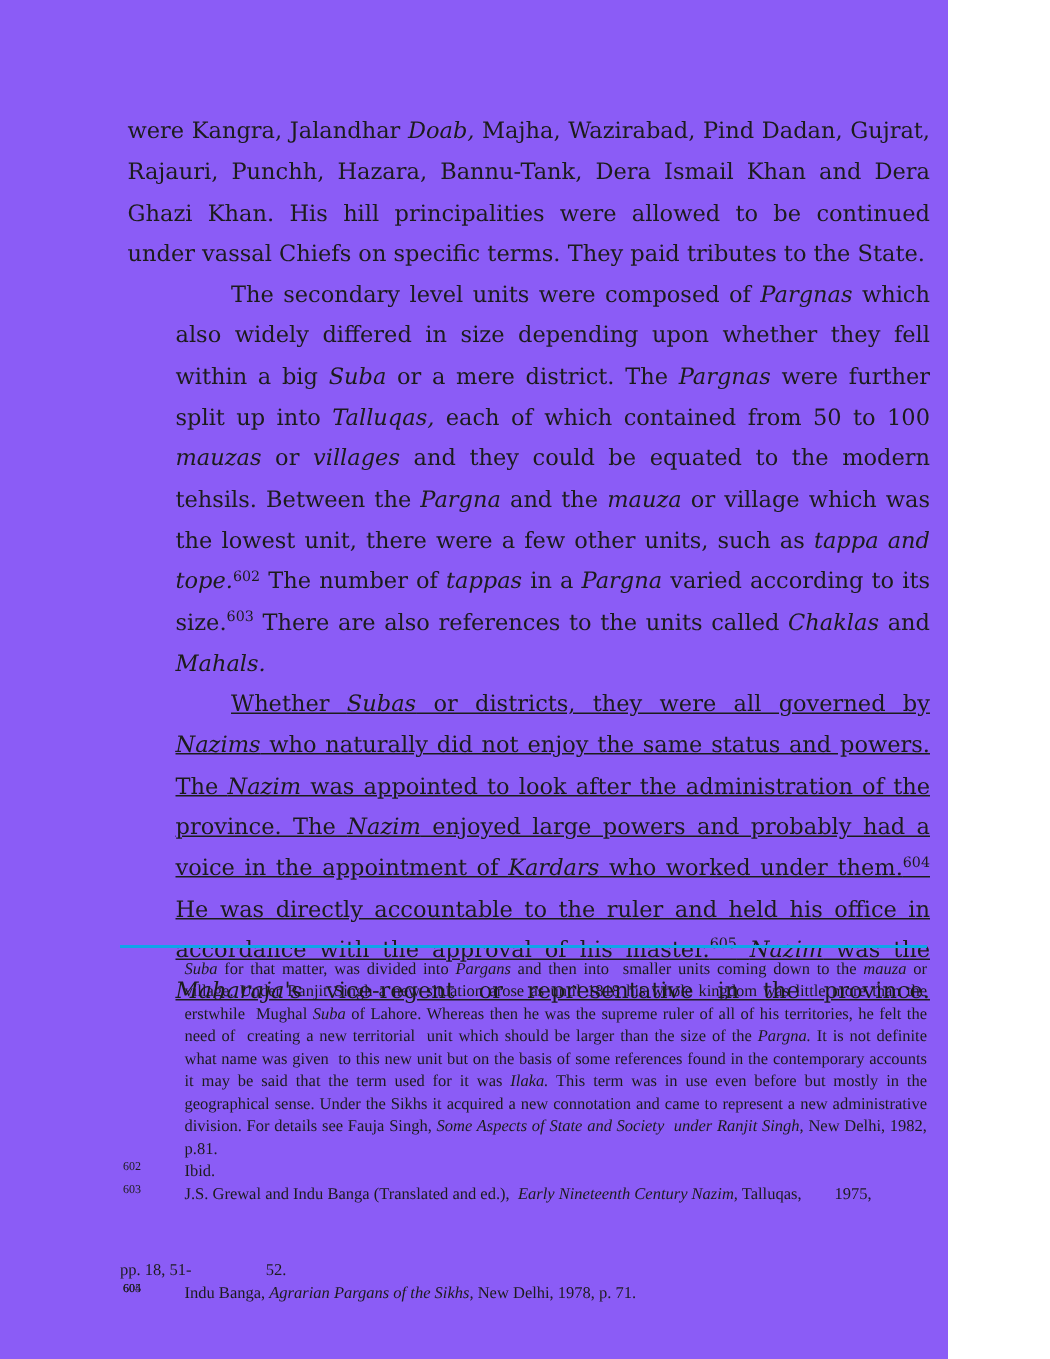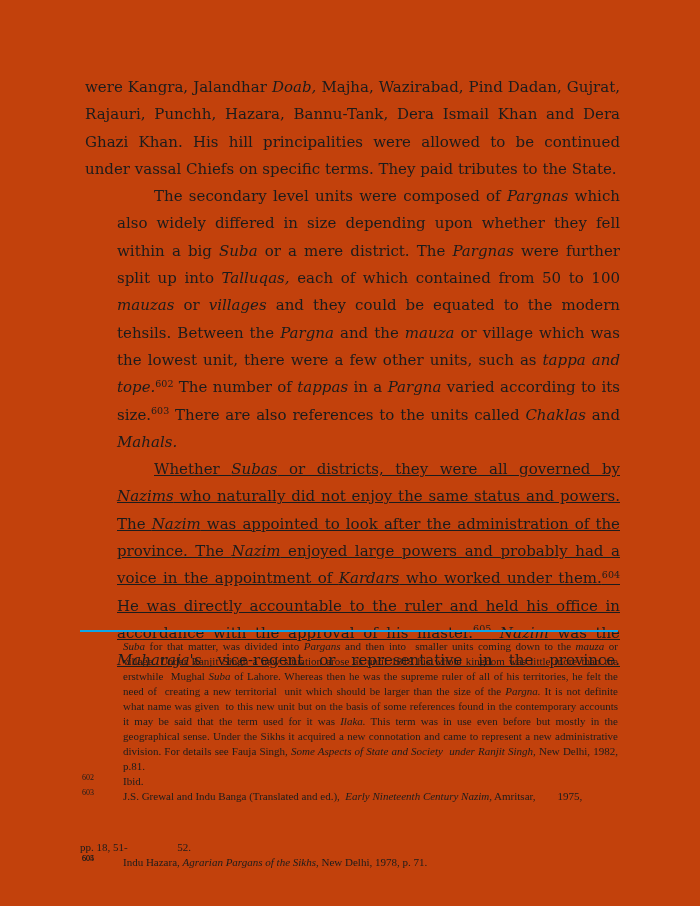--- a/index.html
+++ b/index.html
@@ -3,24 +3,25 @@
 <meta charset="utf-8">
 <style>
   html, body {
     margin: 0;
     padding: 0;
     background: #ffffff;
     font-family: "DejaVu Serif", serif;
   }
   .page {
     position: relative;
-    width: 700px;
+    width: 616px;
     height: 906px;
-    background: #c2410c;
+    background: #8b5cf6;
     overflow: hidden;
+    padding-left: 16px;
   }
   .content {
     position: absolute;
     left: 85px;
     top: 74px;
     width: 535px;
   }
   .para {
     font-family: "DejaVu Serif", serif;
     font-size: 15px;
@@ -79,19 +80,19 @@
 <div class="page">
   <div class="content">
       <div class="para"><span>were Kangra, Jalandhar </span><span class="it">Doab,</span><span> Majha, Wazirabad, Pind Dadan, Gujrat, Rajauri, Punchh, Hazara, Bannu-Tank, Dera Ismail Khan and Dera Ghazi Khan. His hill principalities were allowed to be continued under vassal Chiefs on specific terms. They paid tributes to the State.</span></div>
       <div class="para indent"><span>The secondary level units were composed of </span><span class="it">Pargnas</span><span> which also widely differed in size depending upon whether they fell within a big </span><span class="it">Suba</span><span> or a mere district. The </span><span class="it">Pargnas</span><span> were further split up into </span><span class="it">Talluqas,</span><span> each of which contained from 50 to 100 </span><span class="it">mauzas</span><span> or </span><span class="it">villages</span><span> and they could be equated to the modern tehsils. Between the </span><span class="it">Pargna</span><span> and the </span><span class="it">mauza</span><span> or village which was the lowest unit, there were a few other units, such as </span><span class="it">tappa and tope.</span><sup>602</sup><span> The number of </span><span class="it">tappas</span><span> in a </span><span class="it">Pargna</span><span> varied according to its size.</span><sup>603</sup><span> There are also references to the units called </span><span class="it">Chaklas</span><span> and </span><span class="it">Mahals.</span></div>
       <div class="para indent jlast"><span>Whether </span><span class="it">Subas</span><span> or districts, they were all governed by </span><span class="it">Nazims</span><span> who naturally did not enjoy the same status and powers. The </span><span class="it">Nazim</span><span> was appointed to look after the administration of the province. The </span><span class="it">Nazim</span><span> enjoyed large powers and probably had a voice in the appointment of </span><span class="it">Kardars</span><span> who worked under them.</span><sup>604</sup><span> He was directly accountable to the ruler and held his office in accordance with the approval of his master.</span><sup>605</sup><span> </span><span class="it">Nazim</span><span> was the </span><span class="it">Maharaja's</span><span> vice-regent or representative in the province.</span></div>
     </div>
   <div class="footnotes">
     <div>
         <div class="fn fn-cont"><span class="it">Suba</span><span> for that matter, was divided into </span><span class="it">Pargans</span><span> and then into  smaller units coming down to the </span><span class="it">mauza</span><span> or village. Under Ranjit Singh a new situation arose as until 1818 his whole kingdom was little more than the erstwhile  Mughal </span><span class="it">Suba</span><span> of Lahore. Whereas then he was the supreme ruler of all of his territories, he felt the need of  creating a new territorial  unit which should be larger than the size of the </span><span class="it">Pargna.</span><span> It is not definite  what name was given  to this new unit but on the basis of some references found in the contemporary accounts it may be said that the term used for it was </span><span class="it">Ilaka.</span><span> This term was in use even before but mostly in the geographical sense. Under the Sikhs it acquired a new connotation and came to represent a new administrative division. For details see Fauja Singh, </span><span class="it">Some Aspects of State and Society  under Ranjit Singh,</span><span> New Delhi, 1982, p.81.</span></div>
         <div class="fn fn-row"><span class="fn-num">602</span><span><span>Ibid.</span></span></div>
-        <div class="fn fn-row"><span class="fn-num">603</span><span><span>J.S. Grewal and Indu Banga (Translated and ed.),  </span><span class="it">Early Nineteenth Century Nazim,</span><span> Amritsar,        1975,</span></span></div>
+        <div class="fn fn-row"><span class="fn-num">603</span><span><span>J.S. Grewal and Indu Banga (Translated and ed.),  </span><span class="it">Early Nineteenth Century Nazim,</span><span> Talluqas,        1975,</span></span></div>
         <div class="fn fn-row flush"><span><span>pp. 18, 51-                  52.</span></span></div>
         <div class="fn fn-row"><span class="fn-num">604</span></div>
-        <div class="fn fn-row"><span class="fn-num">605</span><span><span>Indu Hazara, </span><span class="it">Agrarian Pargans of the Sikhs,</span><span> New Delhi, 1978, p. 71.</span></span></div>
+        <div class="fn fn-row"><span class="fn-num">605</span><span><span>Indu Banga, </span><span class="it">Agrarian Pargans of the Sikhs,</span><span> New Delhi, 1978, p. 71.</span></span></div>
       </div>
   </div>
 </div>
 
 </body></html>

